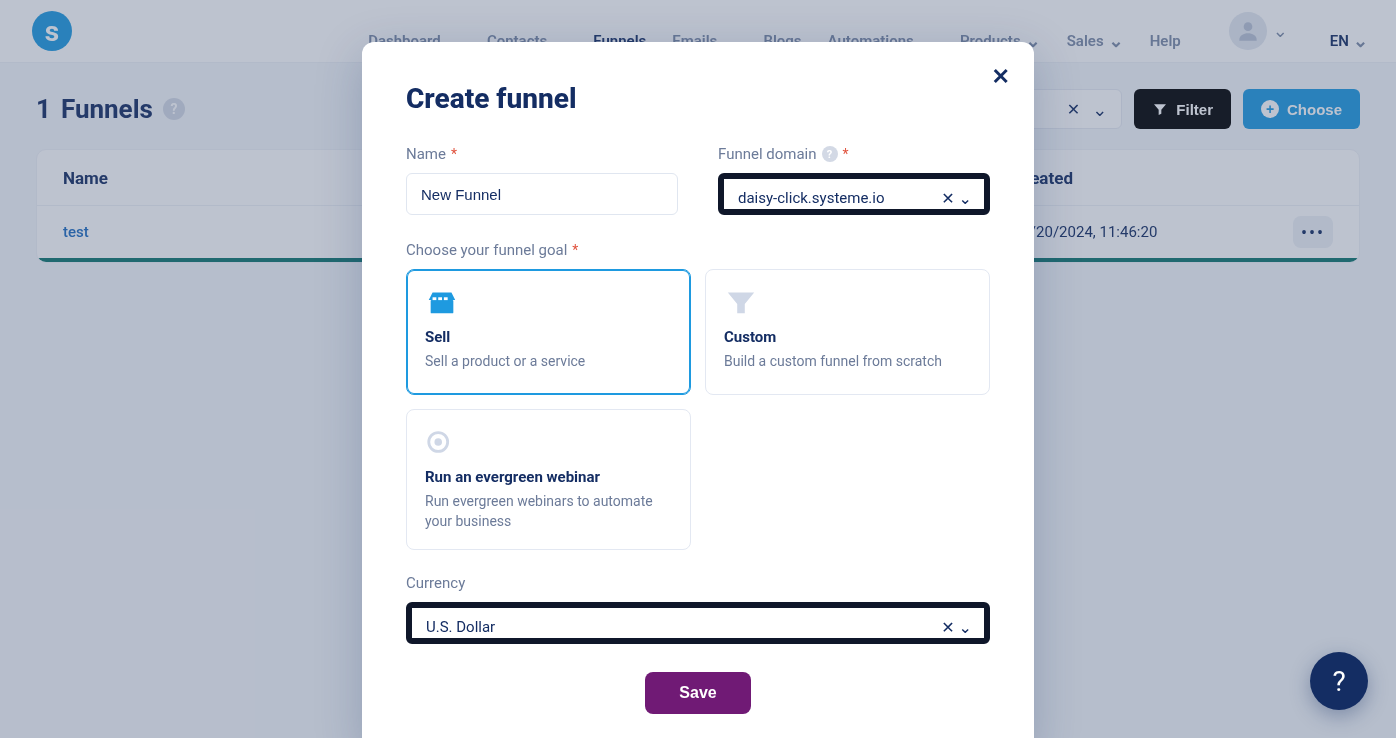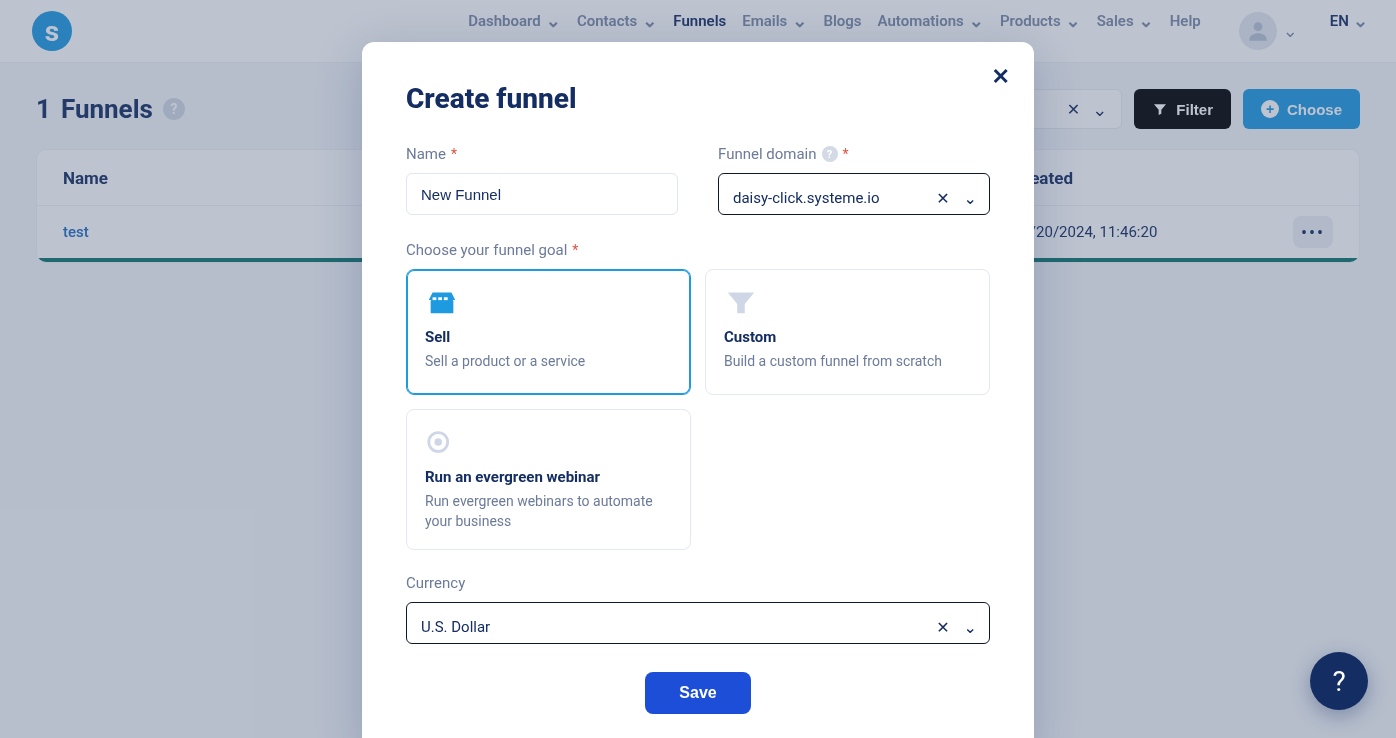--- a/index.html
+++ b/index.html
@@ -25,22 +25,22 @@
   .logo {
     width: 40px; height: 40px;
     background: #1e9ae0;
     border-radius: 50%;
     display: flex; align-items: center; justify-content: center;
     color: #fff; font-size: 28px; font-weight: 700;
     margin-right: auto;
   }
   .nav-links {
     display: flex;
-    align-items: flex-start;
-    gap: 16px;
+    align-items: flex-end;
+    gap: 26px;
   }
   .nav-item {
     display: flex; align-items: center; gap: 5px;
     color: #7b8aa6; font-size: 15px; font-weight: 600;
     cursor: pointer;
   }
   .nav-item.active { color: #142d63; }
   .chev { font-size: 18px; color: #7b8aa6; line-height: 1; }
   .avatar {
     width: 38px; height: 38px; border-radius: 50%;
@@ -150,23 +150,23 @@
   .q-inline {
     width:16px; height:16px; border-radius:50%;
     background:#d3d9e5; color:#fff; font-size:11px; font-weight:700;
     display:flex; align-items:center; justify-content:center;
   }
   .text-input {
     width:100%; height:42px; border:1px solid #e0e6f0; border-radius:6px;
     padding:16px 14px; font-size:15px; color:#142d63; outline:none;
   }
   .combo {
-    height:42px; border:1px solid #0f172a; border-radius:6px;
+    height:42px; border:6px solid #0f172a; border-radius:6px;
     display:flex; align-items:center; padding:8px 12px 0 14px;
-    font-size:15px; color:#142d63; gap:14px;
+    font-size:15px; color:#142d63; gap:4px;
   }
   .combo .val { flex:1; white-space:nowrap; overflow:hidden; text-overflow:ellipsis; }
   .combo .ctl { cursor:pointer; color:#142d63; font-size:16px; }
 
   .goal-grid {
     display:grid; grid-template-columns:1fr 1fr; gap:14px;
     margin-top:4px;
   }
   .goal-card {
     border:1px solid #e3e8f2; border-radius:8px;
@@ -181,21 +181,21 @@
   .goal-card .ico { height:30px; margin-bottom:10px; }
   .goal-card .ico svg { width:34px; height:28px; }
   .goal-card.selected .ico svg .paint { fill:#1e9ae0; }
   .goal-card:not(.selected) .ico svg .paint { fill:#cfd7e6; }
   .goal-title { font-size:15px; font-weight:700; color:#142d63; margin-bottom:6px; }
   .goal-desc { font-size:14px; color:#6c7b99; line-height:1.4; }
 
   .currency-block { margin-top:24px; }
   .save-btn {
     display:block; margin:28px auto 0 auto;
-    background:#1d4ed8; color:#fff; border:none; border-radius:8px;
+    background:#701a75; color:#fff; border:none; border-radius:8px;
     height:42px; padding:0 34px; font-size:16px; font-weight:600; cursor:pointer;
   }
 
   
   .fab {
     position:absolute; right:28px; bottom:28px;
     width:58px; height:58px; border-radius:50%;
     background:#142d63; color:#fff;
     display:flex; align-items:center; justify-content:center;
     font-size:28px;

